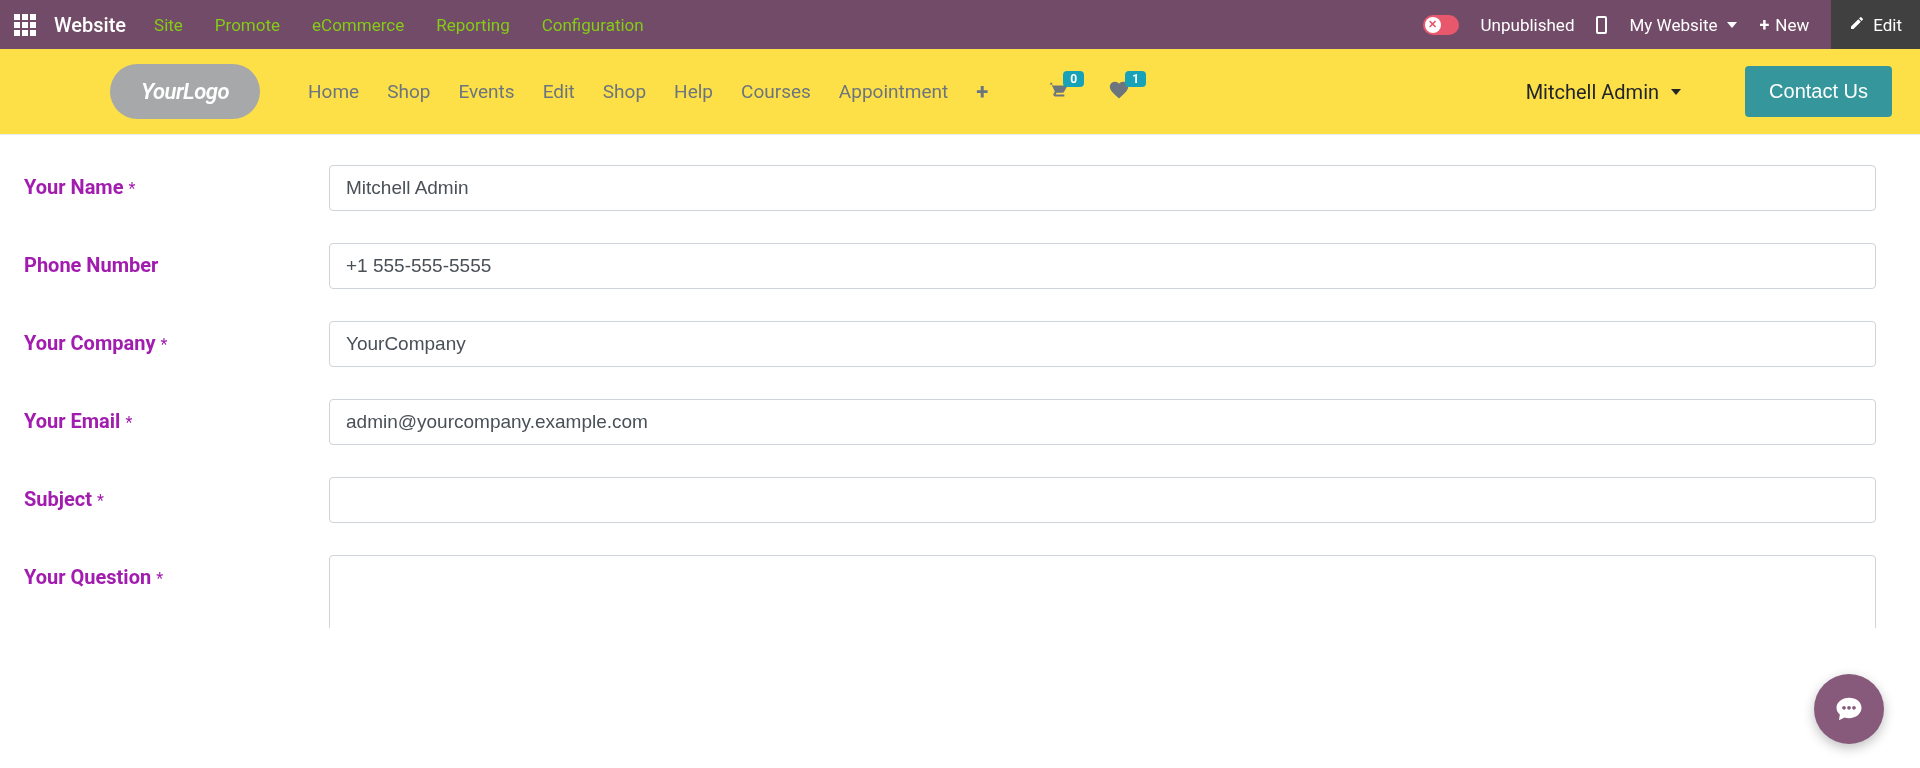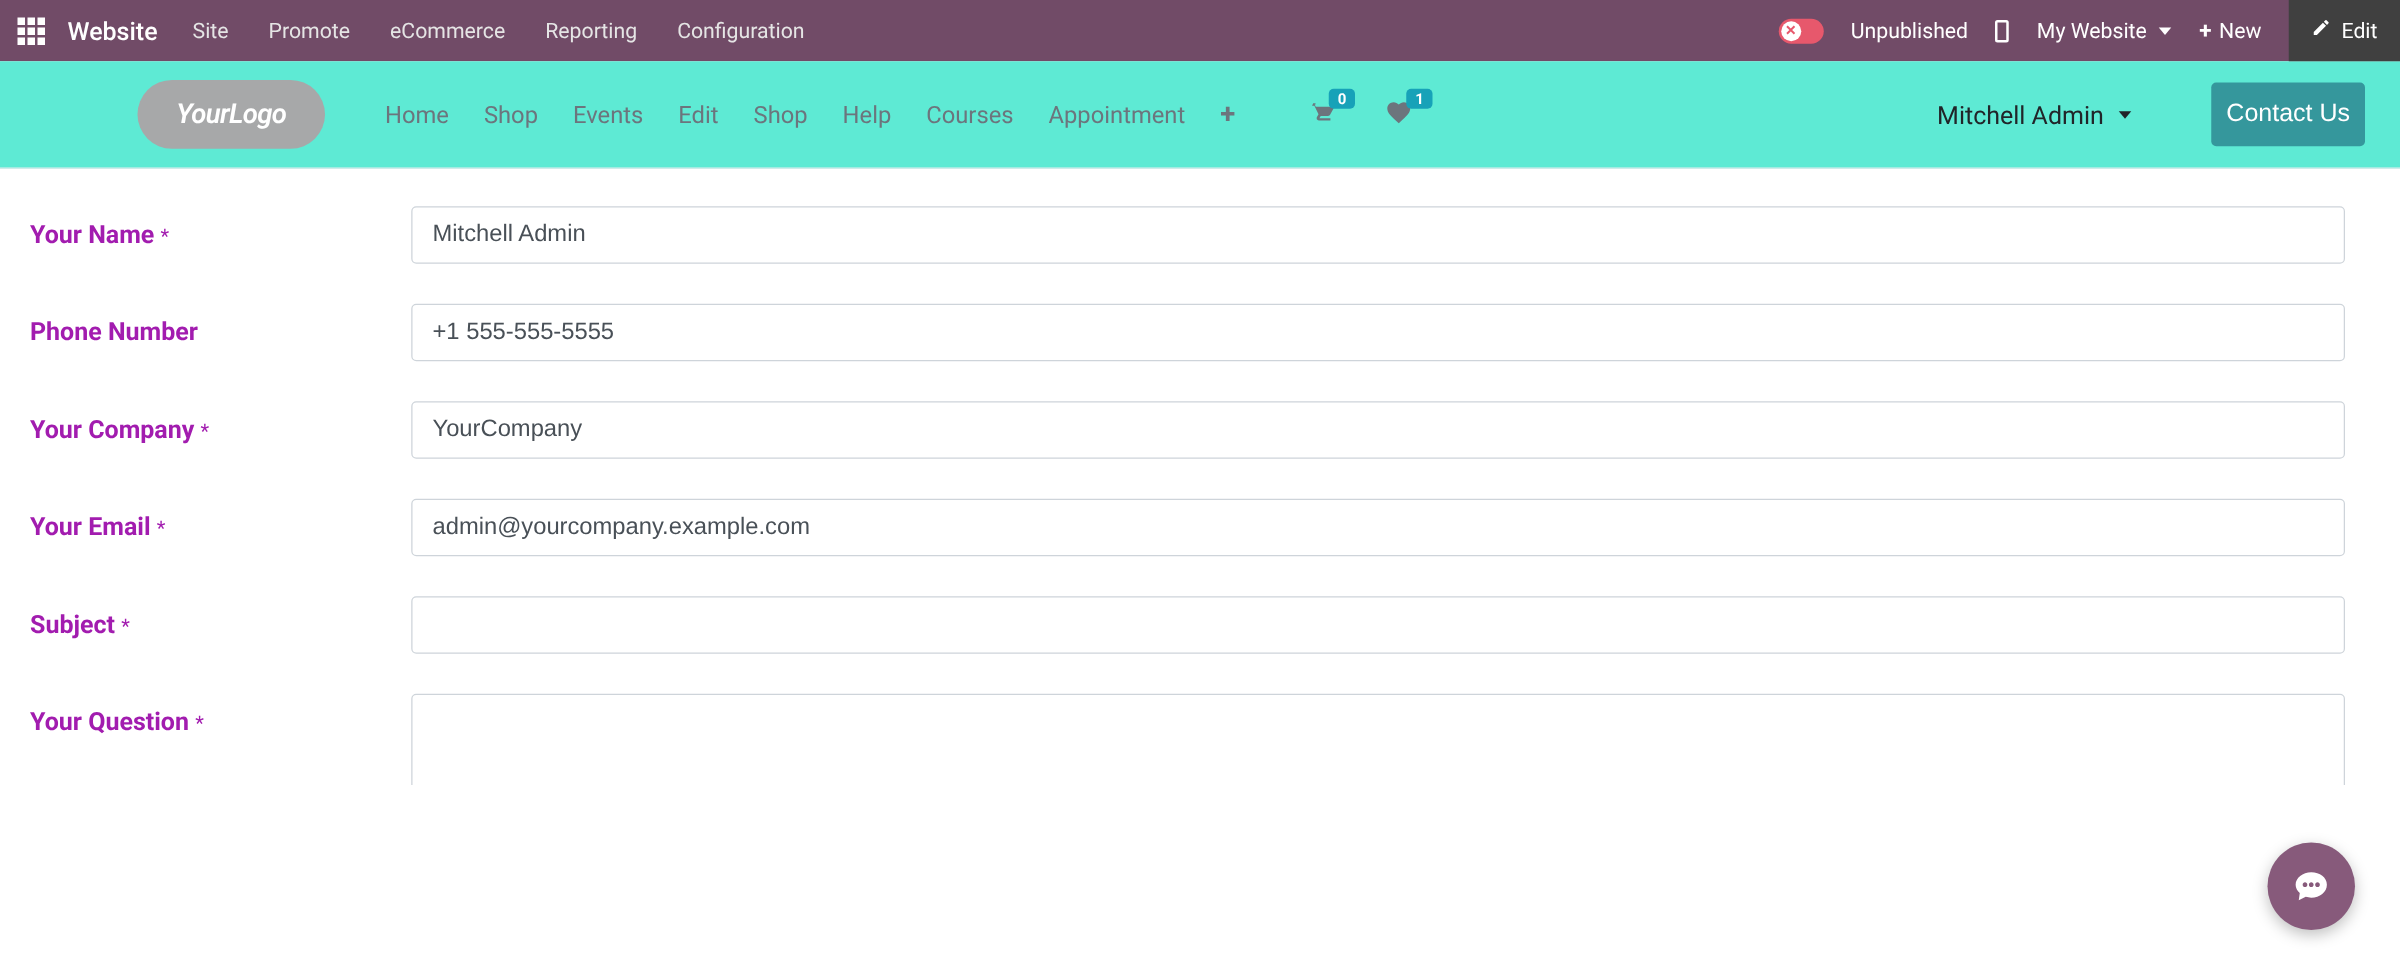--- a/index.html
+++ b/index.html
@@ -20,21 +20,21 @@
     display: flex;
     align-items: center;
     padding: 0 14px 0 14px;
     color: #fff;
     font-size: 17px;
   }
   .admin-bar .apps-icon { width:22px; height:22px; display:grid; grid-template-columns:repeat(3,1fr); grid-template-rows:repeat(3,1fr); gap:2px; margin-right:18px; cursor:pointer;}
   .admin-bar .apps-icon span { background:#fff; }
   .admin-bar .brand { font-size:20px; font-weight:500; margin-right:28px; cursor:pointer; color:#fff;}
   .admin-bar .menu { display:flex; gap:32px; }
-  .admin-bar .menu a { color:#e5e5e5; text-decoration:none; cursor:pointer; font-size:17px;}
+  .admin-bar .menu a { color:#84cc16; text-decoration:none; cursor:pointer; font-size:17px;}
   .admin-bar .spacer { flex:1; }
   .admin-bar .right { display:flex; align-items:center; gap:22px; }
   .toggle-pill {
     width:36px; height:20px; background:#E7586C; border-radius:10px; position:relative; cursor:pointer;
     display:flex; align-items:center;
   }
   .toggle-pill .knob {
     width:16px; height:16px; background:#fff; border-radius:50%; position:absolute; left:2px;
     display:flex; align-items:center; justify-content:center; color:#E7586C; font-size:11px; font-weight:bold;
   }
@@ -48,21 +48,21 @@
   }
   .pencil-icon svg { width:16px; height:16px; fill:#fff; }
 
   
   .site-nav {
     height: 86px;
     border-bottom: 1px solid #E9ECEF;
     display:flex; align-items:center;
     padding: 0 28px 0 110px;
     gap: 28px;
-    background:#5eead4;
+    background:#fde047;
   }
   .logo {
     width:150px; height:55px; background:#A7A8A9; border-radius:28px;
     display:flex; align-items:center; justify-content:center; color:#fff;
     font-style:italic; font-weight:600; font-size:22px; letter-spacing:-0.5px;
     margin-right:20px;
   }
   .nav-links { display:flex; gap:28px; }
   .nav-links a { color:#6c757d; text-decoration:none; font-size:19px; cursor:pointer; }
   .nav-add { color:#6c757d; font-size:22px; font-weight:bold; cursor:pointer; }
@@ -72,21 +72,21 @@
   .badge {
     position:absolute; top:-8px; right:-16px;
     background:#17A2B8; color:#fff; font-size:12px; font-weight:700;
     padding:1px 7px; border-radius:4px;
   }
   .nav-spacer { flex:1; }
   .user-menu { color:#212529; font-size:20px; cursor:pointer; display:flex; align-items:center; gap:8px;}
   .user-menu .caret-down{ border-top-color:#212529;}
   .contact-btn {
     background:#35979C; color:#fff; border:none; border-radius:4px;
-    padding:14px 12px; font-size:20px; font-weight:500; cursor:pointer; margin-left:36px;
+    padding:14px 24px; font-size:20px; font-weight:500; cursor:pointer; margin-left:36px;
   }
 
   
   .form-area { padding: 30px 24px 20px 24px; }
   .form-row { display:flex; align-items:flex-start; margin-bottom:32px; }
   .form-row.textarea-row { margin-bottom:24px; align-items:flex-start;}
   .form-label {
     width:305px; padding-top:10px;
     font-size:20px; font-weight:700; color:#a21caf;
   }

